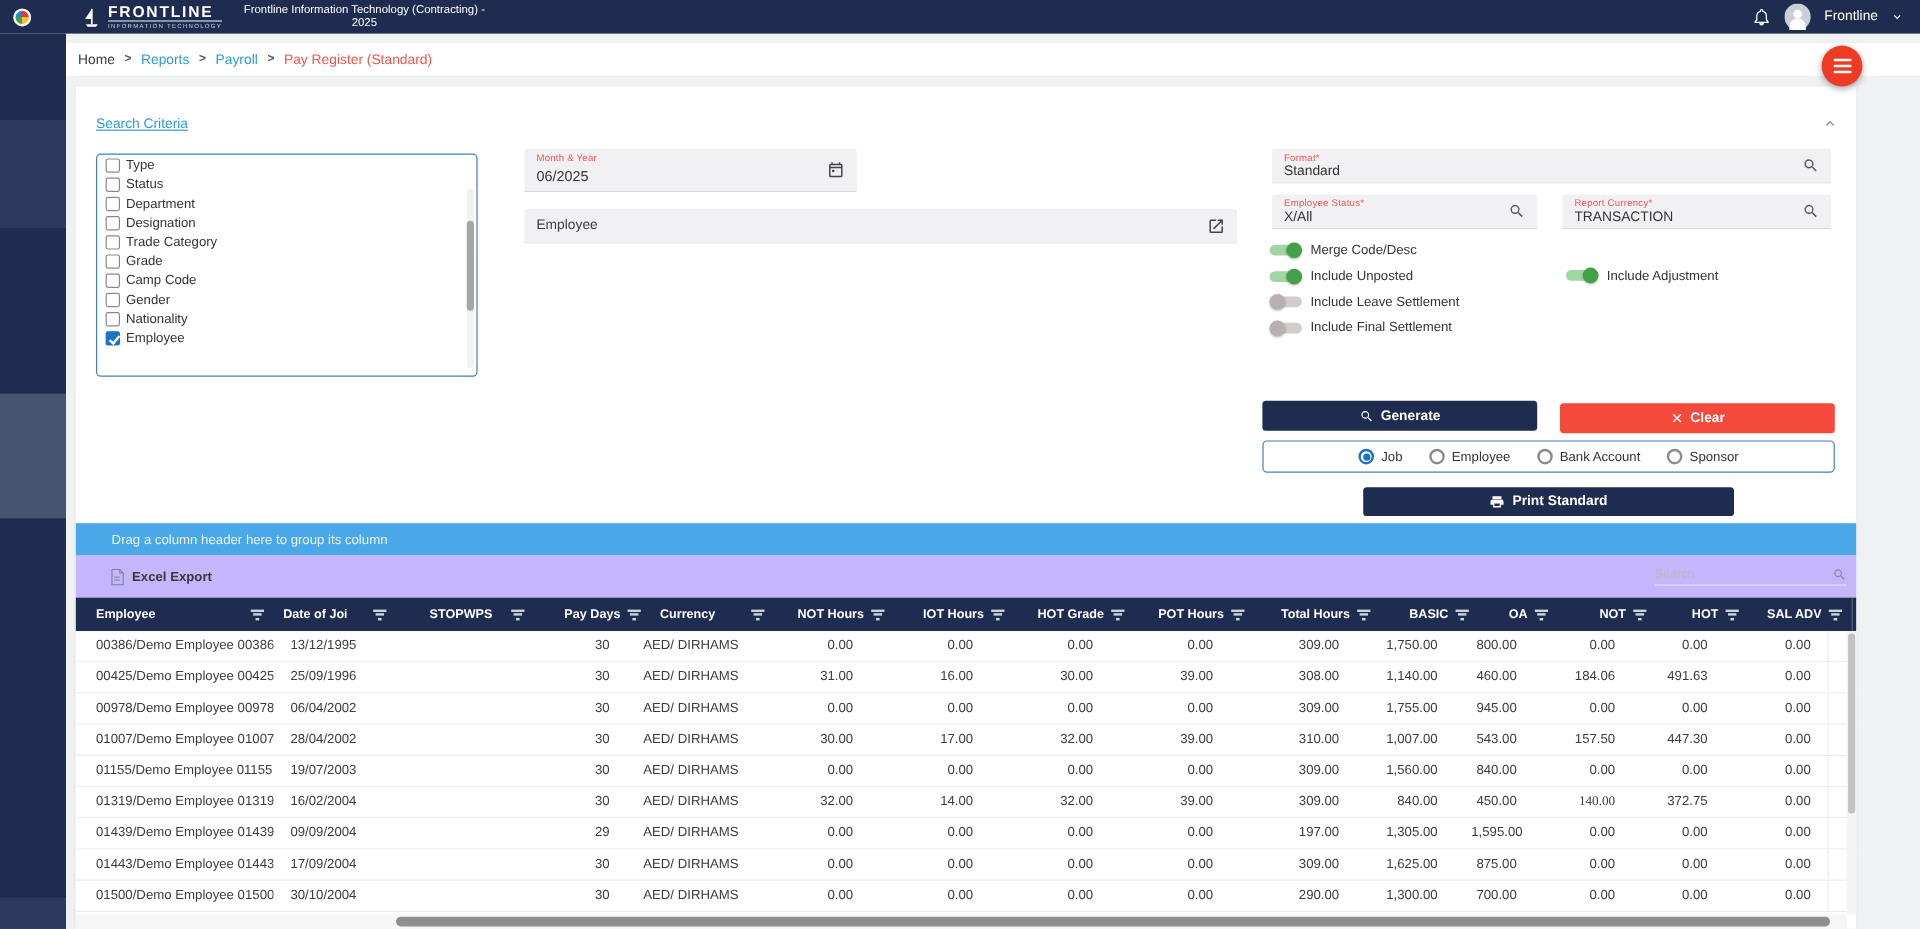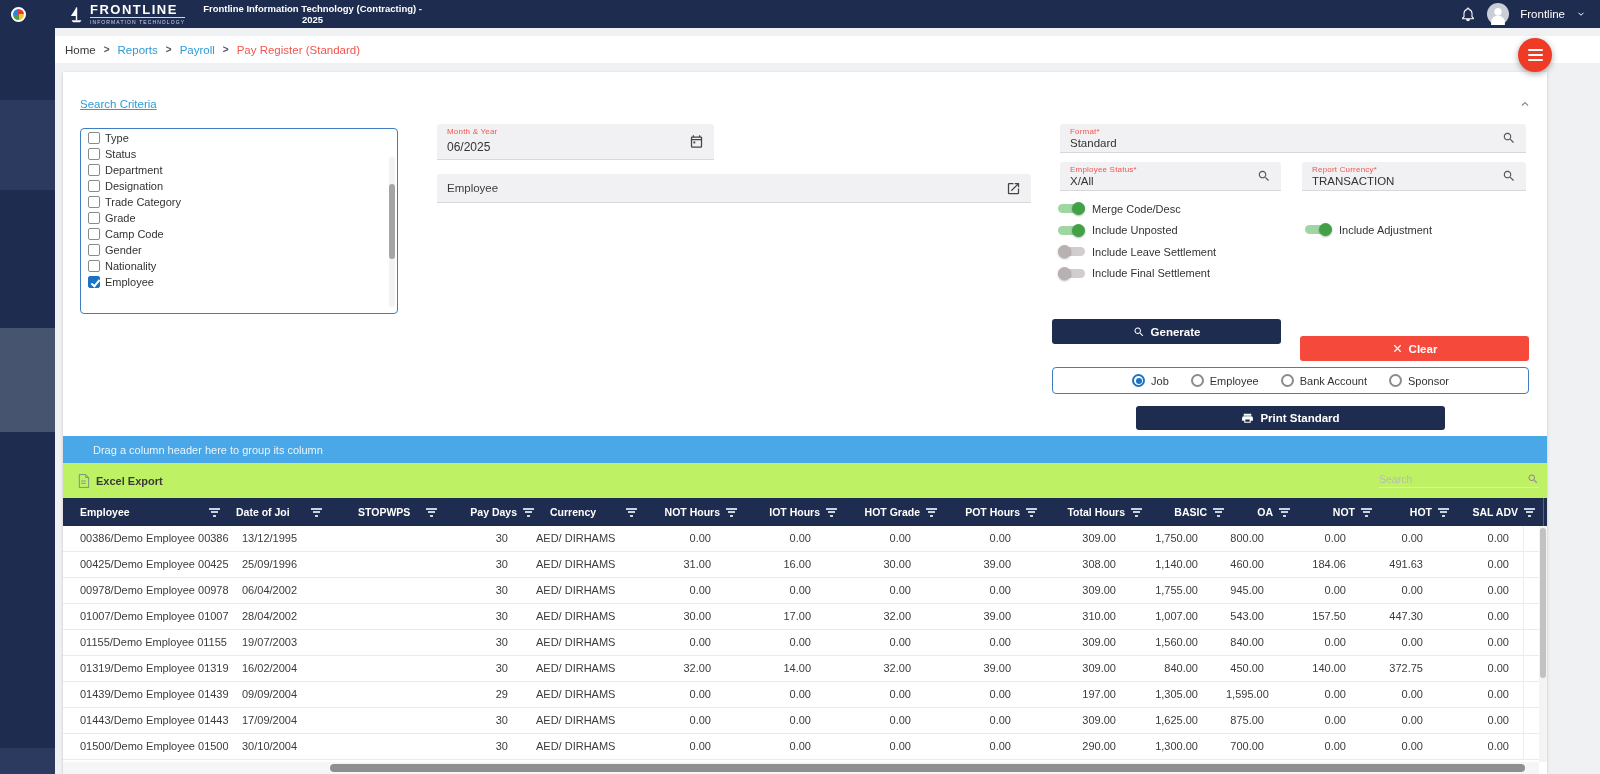--- a/index.html
+++ b/index.html
@@ -15,21 +15,21 @@
   }
   .app-icon {
     width: 15px; height: 15px; border-radius: 50%; margin-left: 11px; flex: none;
     background: conic-gradient(#e53935 0 25%, #fbc02d 25% 50%, #43a047 50% 75%, #1e88e5 75% 100%);
     border: 2px solid #fff;
   }
   .brand { display: flex; align-items: center; margin-left: 42px; gap: 5px; }
   .brand-mark { width: 17px; height: 17px; flex: none; }
   .brand-name { color: #fff; font-size: 13px; font-weight: bold; letter-spacing: 1.5px; line-height: 12px; }
   .brand-sub { color: #cfd6e4; font-size: 5px; letter-spacing: 1.1px; border-top: 1px solid #cfd6e4; margin-top: 1px; padding-top: 1px; }
-  .app-title { margin-left: 18px; color: #fff; font-size: 9.5px; font-weight: bold; line-height: 11px; text-align: center; }
+  .app-title { margin-left: 18px; color: #fff; font-size: 9.5px; font-weight: normal; line-height: 11px; text-align: center; }
   .tb-right { margin-left: auto; margin-right: 14px; display: flex; align-items: center; gap: 11px; }
   .user-name { color: #fff; font-size: 11.5px; }
   
   .sidebar { position: absolute; top: 28px; left: 0; width: 55px; height: 746px; background: #1e2c4f; z-index: 40; }
   .sidebar .blk1 { position: absolute; left: 0; top: 72px; width: 55px; height: 90px; background: #2b3a5e; }
   .sidebar .blk2 { position: absolute; left: 0; top: 300px; width: 55px; height: 104px; background: #46546f; }
   .sidebar .blk3 { position: absolute; left: 0; bottom: 0; width: 55px; height: 26px; background: #2b3a5e; }
   
   .breadcrumb-bar {
     position: absolute; top: 36px; left: 55px; width: 1545px; height: 27px;
@@ -101,41 +101,41 @@
   .toggle.on .knob { left: 14px; background: #43a047; }
   .t-label { font-size: 11px; color: #333; }
   
   .btn {
     position: absolute; border: none; border-radius: 3px; color: #fff; font-size: 11.5px; font-weight: bold;
     display: flex; align-items: center; justify-content: center; gap: 6px; cursor: pointer;
     font-family: "Liberation Sans", sans-serif;
   }
   .btn.navy { background: #1e2c4f; }
   .btn.red { background: #f4493b; }
-  .generate-btn { left: 989px; top: 247px; width: 229px; height: 25px; }
+  .generate-btn { left: 989px; top: 262px; width: 229px; height: 25px; }
   .clear-btn { left: 1237px; top: 264px; width: 229px; height: 25px; }
   .print-btn { left: 1073px; top: 334px; width: 309px; height: 24px; }
   
   .radio-box {
     position: absolute; left: 989px; top: 295px; width: 477px; height: 27px;
     border: 1px solid #3f7fc1; border-radius: 4px; background: #fff;
     display: flex; align-items: center; justify-content: center; gap: 22px;
   }
   .radio-item { display: flex; align-items: center; gap: 6px; cursor: pointer; }
   .radio { width: 13px; height: 13px; border: 2px solid #8b8b8b; border-radius: 50%; position: relative; flex: none; }
   .radio.on { border-color: #1a73c7; }
   .radio.on::after { content: ''; position: absolute; inset: 1.5px; background: #1a73c7; border-radius: 50%; }
   .r-label { font-size: 11px; color: #333; }
   
   .grid-section { position: absolute; top: 364px; left: 0; right: 0; bottom: 0; }
   .group-bar {
     height: 27px; background: #4aa7e8; display: flex; align-items: center;
     padding-left: 30px; color: rgba(255,255,255,.88); font-size: 11px;
   }
-  .export-row { height: 35px; background: #bef264; display: flex; align-items: center; padding: 0 8px 0 15px; }
+  .export-row { height: 35px; background: #c4b5fd; display: flex; align-items: center; padding: 0 8px 0 29px; }
   .excel-export { display: flex; align-items: center; gap: 6px; font-size: 11px; font-weight: bold; color: #3a3a3a; cursor: pointer; }
   .grid-search { margin-left: auto; display: flex; align-items: center; border-bottom: 1px solid #e2e2e2; width: 160px; padding-bottom: 2px; }
   .grid-search input {
     border: none; outline: none; flex: 1; font-size: 10.5px; color: #666; background: transparent;
     font-family: "Liberation Sans", sans-serif;
   }
   .grid-search input::placeholder { color: #b9b9b9; }
   .thead { display: flex; background: #1e2c4f; height: 28px; }
   .th { display: flex; align-items: center; padding: 0 8px; flex: none; color: #fff; font-size: 10.5px; font-weight: bold; overflow: hidden; }
   .th:first-child { padding-left: 17px; }
@@ -628,21 +628,21 @@
           <div class="td left" style="width: 95px;"></div>
           <div class="td right" style="width: 97px;">30</div>
           <div class="td left" style="width: 103px;">AED/ DIRHAMS</div>
           <div class="td right" style="width: 100px;">32.00</div>
           <div class="td right" style="width: 100px;">14.00</div>
           <div class="td right" style="width: 100px;">32.00</div>
           <div class="td right" style="width: 100px;">39.00</div>
           <div class="td right" style="width: 105px;">309.00</div>
           <div class="td right" style="width: 82px;">840.00</div>
           <div class="td right" style="width: 66px;">450.00</div>
-          <div class="td right" style="width: 82px;">140.00</div>
+          <div class="td right" style="width: 82px; font-family: Liberation Serif, serif;">140.00</div>
           <div class="td right" style="width: 77px;">372.75</div>
           <div class="td right" style="width: 86px;">0.00</div>
           <div class="td stub" style="width: 24px;"></div>
         </div>
         <div class="tr">
           <div class="td left" style="width: 165px;">01439/Demo Employee 01439</div>
           <div class="td left" style="width: 102px;">09/09/2004</div>
           <div class="td left" style="width: 95px;"></div>
           <div class="td right" style="width: 97px;">29</div>
           <div class="td left" style="width: 103px;">AED/ DIRHAMS</div>

